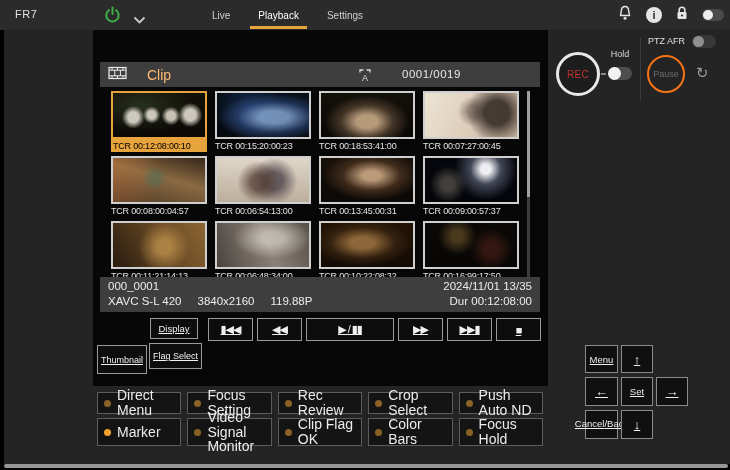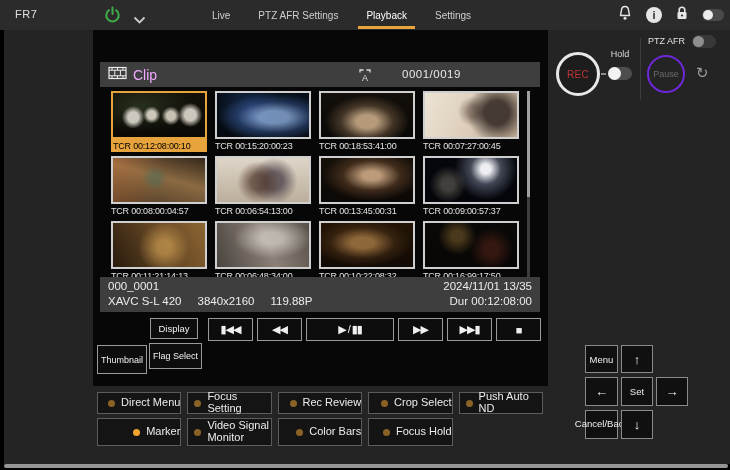--- a/index.html
+++ b/index.html
@@ -30,27 +30,27 @@
   .hold-label { position:absolute; left:606px; top:49px; width:28px; text-align:center; font-size:9px; color:#d8d8d8; }
   .toggle { position:relative; border-radius:8px; }
   .toggle .knob { position:absolute; border-radius:50%; }
   .hold-toggle { position:absolute; left:608px; top:67px; width:24px; height:13px; background:#4e4e4e; }
   .hold-toggle .knob { left:0px; top:0px; width:13px; height:13px; background:#f2f2f2; }
   .ctrl-divider { position:absolute; left:640px; top:38px; width:1px; height:62px; background:#3c3c3c; }
   .ptzafr-label { position:absolute; left:648px; top:36px; font-size:9px; color:#e0e0e0; }
   .ptzafr-toggle { position:absolute; left:692px; top:35px; width:24px; height:13px; background:#383838; }
   .ptzafr-toggle .knob { left:1px; top:1px; width:11px; height:11px; background:#8f8f8f; }
   .pause-circle { position:absolute; left:647px; top:55px; width:38px; height:38px; border-radius:50%;
-    border:2px solid #6d28d9; display:flex; align-items:center; justify-content:center; font-size:9px; color:#6c6c6c; }
+    border:2px solid #f97316; display:flex; align-items:center; justify-content:center; font-size:9px; color:#6c6c6c; }
   .reset-glyph { position:absolute; left:696px; top:64px; font-size:15px; color:#9a9a9a; transform:scaleX(-1); }
 
   
   .clip-header { position:absolute; left:100px; top:62px; width:440px; height:25px; background:#3e3e3e;
     display:flex; align-items:center; }
-  .clip-title { font-size:14px; color:#f0abfc; margin-left:6px; }
+  .clip-title { font-size:14px; color:#fdba74; margin-left:20px; }
   .sort-wrap { position:absolute; left:258px; top:6px; }
   .page-indicator { position:absolute; left:302px; top:6px; font-size:11.5px; color:#e8e8e8; letter-spacing:.5px; }
 
   
   .clip-grid { position:absolute; left:111px; top:91px; display:grid;
     grid-template-columns:repeat(4, 96px); column-gap:8px; row-gap:4px; }
   .clip-cell { width:96px; height:61px; }
   .clip-thumb { width:96px; height:48px; border:2px solid #cfcfcf; background:#111; }
   .clip-thumb.selected { border-color:#E7A33C; }
   .clip-tcr { width:96px; height:13px; font-size:9px; color:#e4e4e4; white-space:nowrap;
@@ -75,33 +75,33 @@
 
   
   .clip-infobar { position:absolute; left:100px; top:277px; width:440px; height:35px; background:#3e3e3e;
     display:flex; justify-content:space-between; padding:2px 8px 0 8px; }
   .info-left, .info-right { font-size:11.5px; color:#ececec; line-height:15px; }
   .info-right { text-align:right; }
   .info-left .fmt span { margin-right:16px; }
 
   
   .btn { background:#0d0d0d; border:1px solid #9a9a9a; color:#f0f0f0; display:flex;
-    align-items:center; justify-content:center; }
+    align-items:center; justify-content:center;text-decoration:underline; }
   .display-btn { position:absolute; left:150px; top:318px; width:48px; height:21px; font-size:9.5px; }
   .transport-row { position:absolute; left:208px; top:318px; display:flex; gap:4px; }
   .tbtn { width:45px; height:23px; font-size:11px; letter-spacing:-1px; }
   .tbtn.wide { width:88px; }
   .thumbnail-btn { position:absolute; left:97px; top:345px; width:50px; height:29px; font-size:9px; }
   .slotselect-btn { position:absolute; left:149px; top:343px; width:53px; height:26px; font-size:9px; }
 
   
   .assign-grid { position:absolute; left:97px; top:392px; width:446px; display:grid;
     grid-template-columns:repeat(5, 1fr); grid-template-rows:22px 28px; column-gap:6px; row-gap:4px; }
   .assign-btn { background:#141414; border:1px solid #5c5c5c; display:flex; align-items:center;
-    padding-left:6px; gap:6px; color:#ececec; font-size:11px; line-height:1.05;justify-content:flex-end; }
+    padding-left:6px; gap:6px; color:#ececec; font-size:14px; line-height:1.05; }
   .assign-dot { flex:0 0 auto; width:7px; height:7px; border-radius:50%; background:#8a6226; }
   .assign-btn.active .assign-dot { background:#F2A32E; }
 
   
   .dpad { position:absolute; left:585px; top:345px; display:grid;
     grid-template-columns:33px 32px 32px; grid-template-rows:28px 29px 29px; gap:4px 3px; }
   .dpad .btn { font-size:9.5px; border-color:#8a8a8a; background:#101010; }
   .dpad .arrow { font-size:13px; font-weight:bold; letter-spacing:0; }
   .cancel-btn { flex-direction:row; font-size:9px; line-height:1.1; }
 
@@ -125,21 +125,20 @@
     </div>
     <div class="chev-wrap">
       <svg width="13" height="9" viewBox="0 0 13 9">
         <polyline points="1.5,1.5 6.5,6.5 11.5,1.5" fill="none" stroke="#cccccc" stroke-width="1.8"></polyline>
       </svg>
     </div>
     <div class="tabbar">
 
         <div class="tab">Live</div>
 
-        <div class="tab">PTZ AFR Settings</div>
 
         <div class="tab active">Playback</div>
 
         <div class="tab">Settings</div>
       </div>
     <div class="topbar-icons">
       <span>
         <svg width="16" height="17" viewBox="0 0 16 17">
           <path d="M8 1.5 C5.5 1.5 4.4 3.4 4.3 6.2 L3.5 10.5 H12.5 L11.7 6.2 C11.6 3.4 10.5 1.5 8 1.5 Z" fill="none" stroke="#e6e6e6" stroke-width="1.4" stroke-linejoin="round"></path>
           <circle cx="8" cy="13.2" r="1.5" fill="#e6e6e6"></circle>
@@ -330,20 +329,24 @@
       <div class="assign-btn active">
         <span class="assign-dot"></span>
         <span>Marker</span>
       </div>
 
       <div class="assign-btn">
         <span class="assign-dot"></span>
         <span>Video Signal Monitor</span>
       </div>
 
+      <div class="assign-btn">
+        <span class="assign-dot"></span>
+        <span>Clip Flag OK</span>
+      </div>
 
       <div class="assign-btn">
         <span class="assign-dot"></span>
         <span>Color Bars</span>
       </div>
 
       <div class="assign-btn">
         <span class="assign-dot"></span>
         <span>Focus Hold</span>
       </div>

